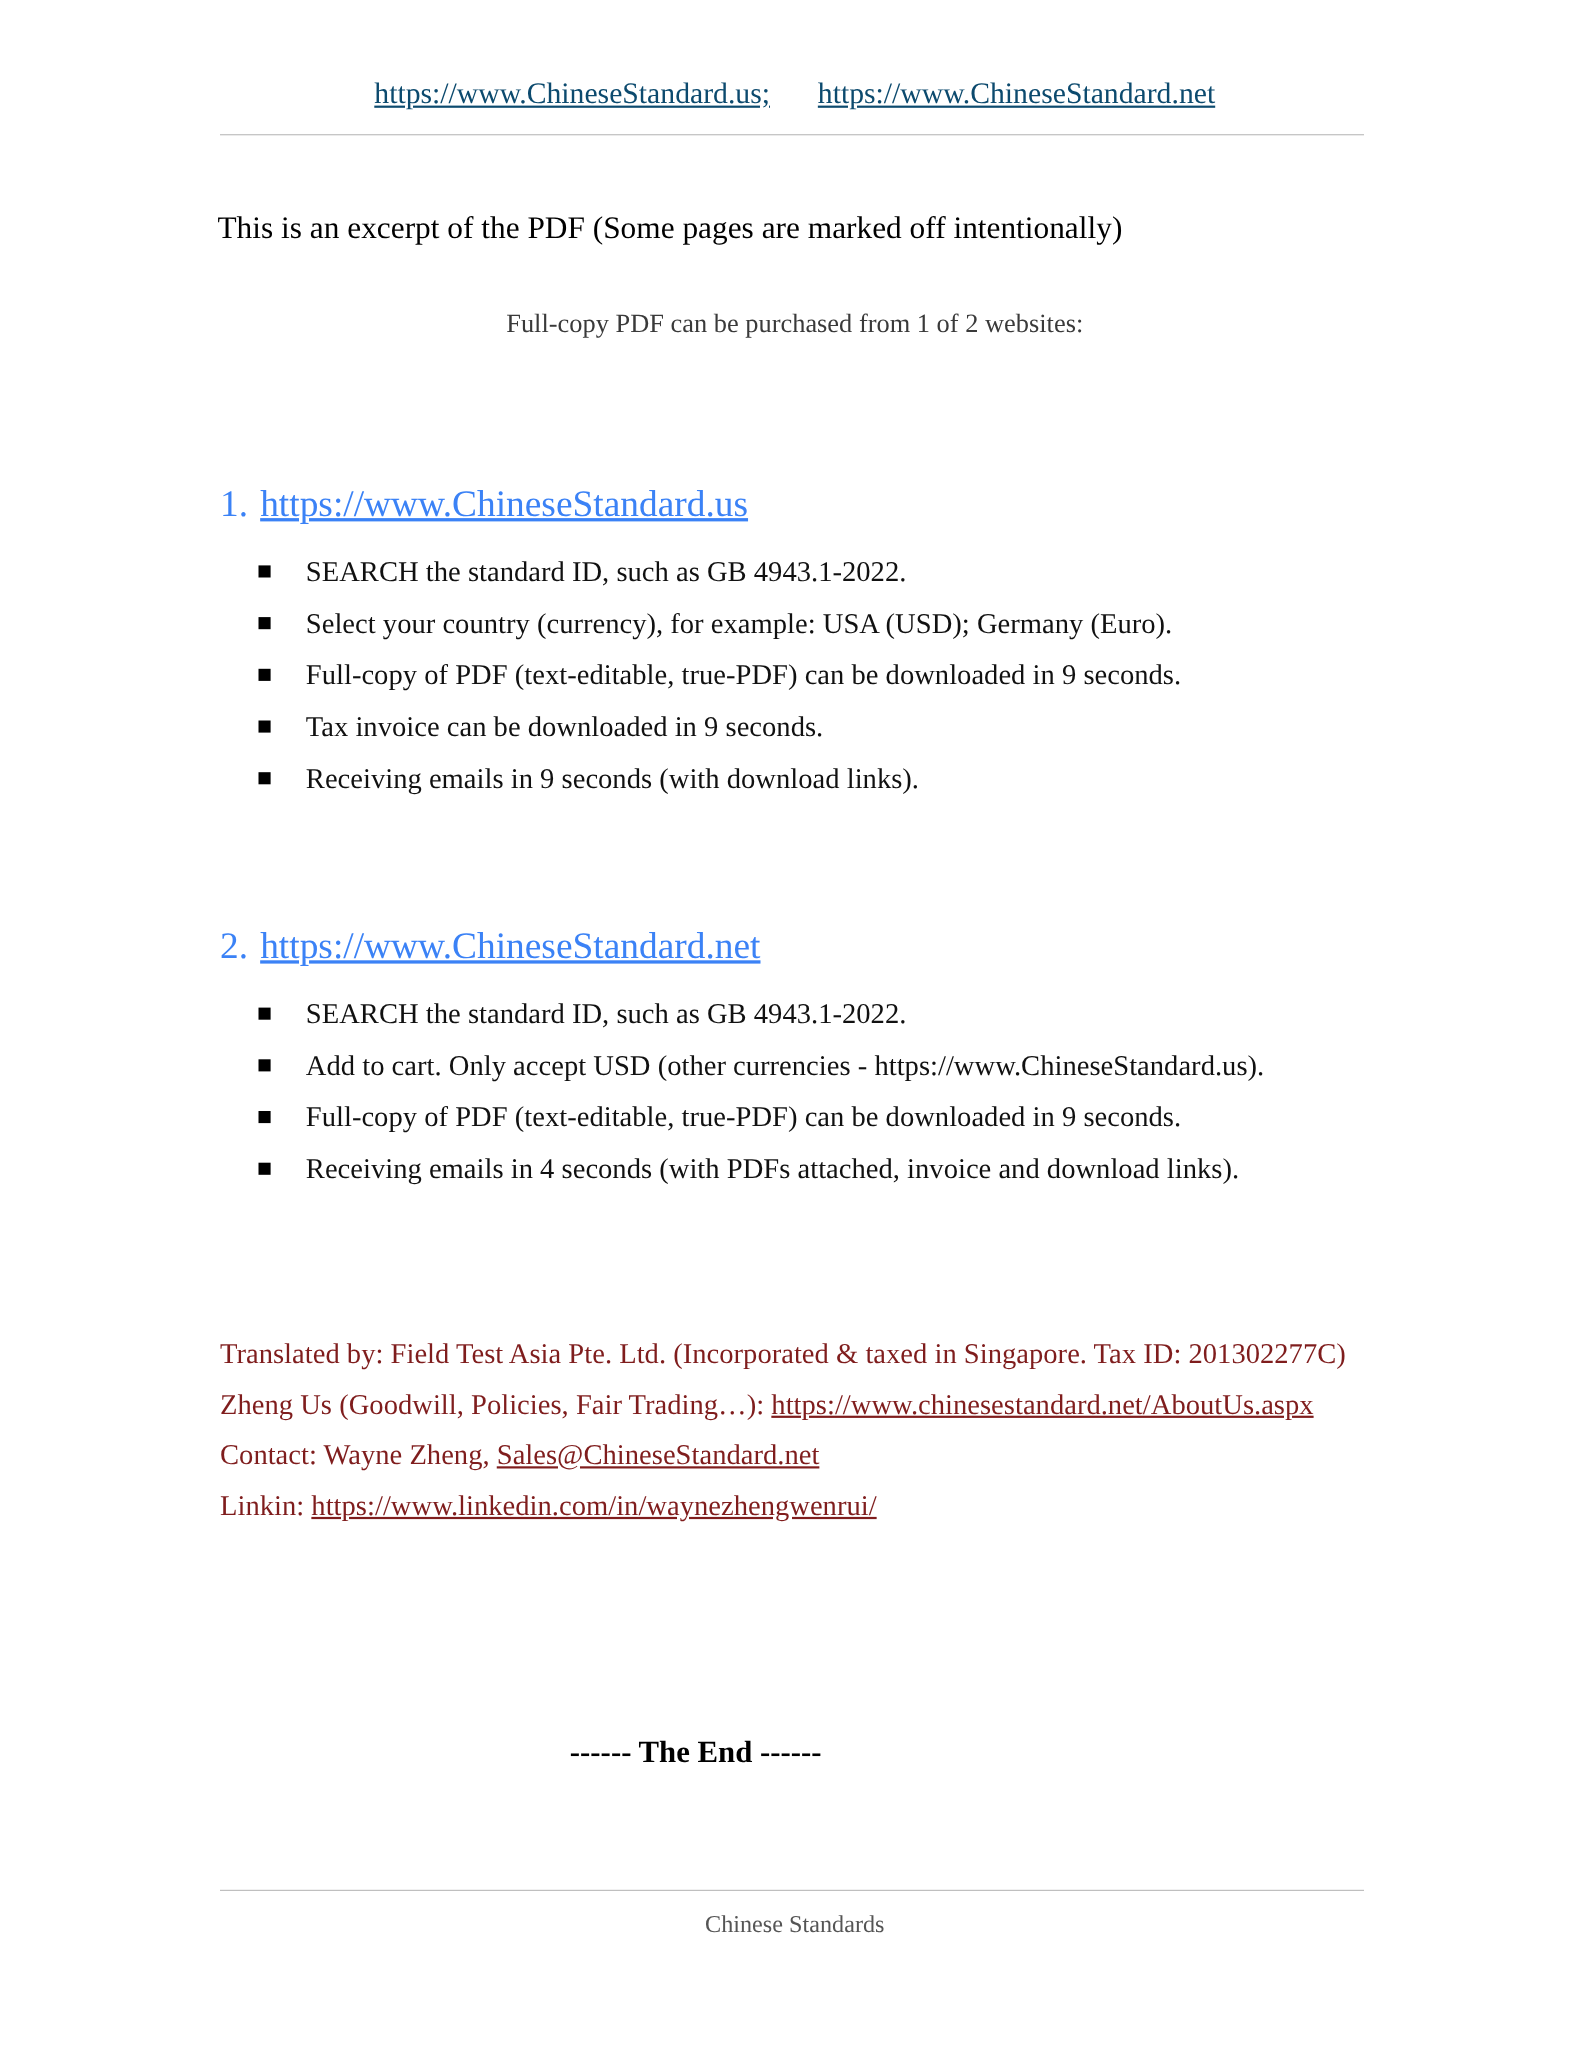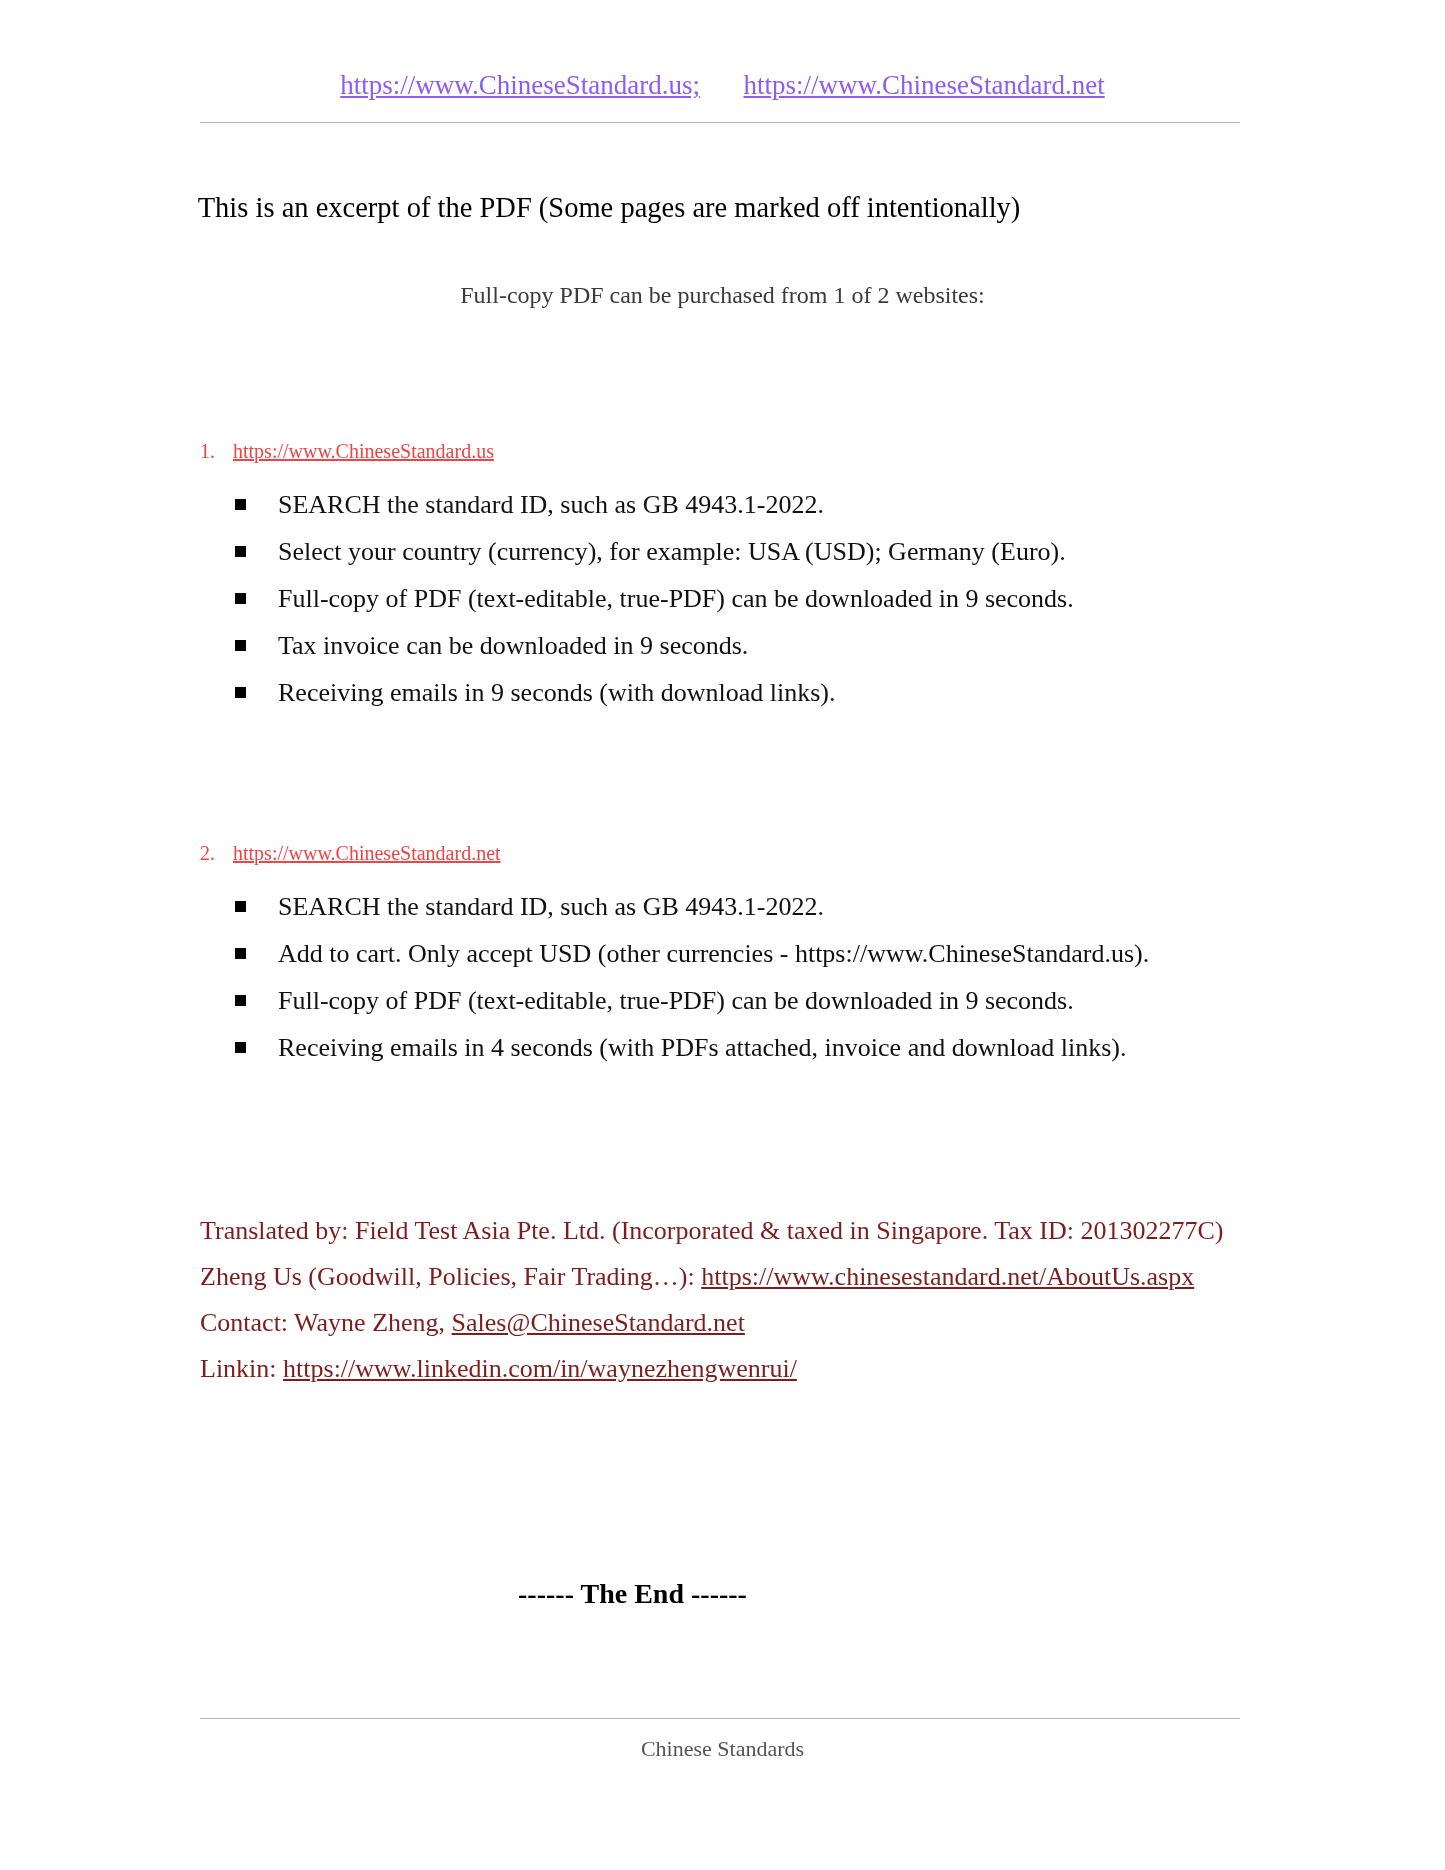--- a/index.html
+++ b/index.html
@@ -28,21 +28,21 @@
     left: 0;
     top: 70px;
     width: 1445px;
     text-align: center;
     font-size: 27px;
     color: #1a1a1a;
   }
   .header-links a,
   .header-links .lnk {
     text-decoration: underline;
-    color: #8b5cf6;
+    color: #0c4a6e;
   }
   .header-sep {
     display: inline-block;
     width: 30px;
   }
   .header-rule {
     position: absolute;
     left: 200px;
     top: 122px;
     width: 1040px;
@@ -74,22 +74,22 @@
     top: 440px;
     width: 1100px;
   }
   .site-block-2 {
     position: absolute;
     left: 200px;
     top: 842px;
     width: 1100px;
   }
   .site-heading {
-    font-size: 20px;
-    color: #ef4444;
+    font-size: 34px;
+    color: #3b82f6;
     margin: 0 0 12px 0;
     white-space: nowrap;
     font-family: Liberation Serif, serif;
   }
   .site-heading .num {
     display: inline-block;
     min-width: 28px;
   }
   .site-heading .url {
     text-decoration: underline;

